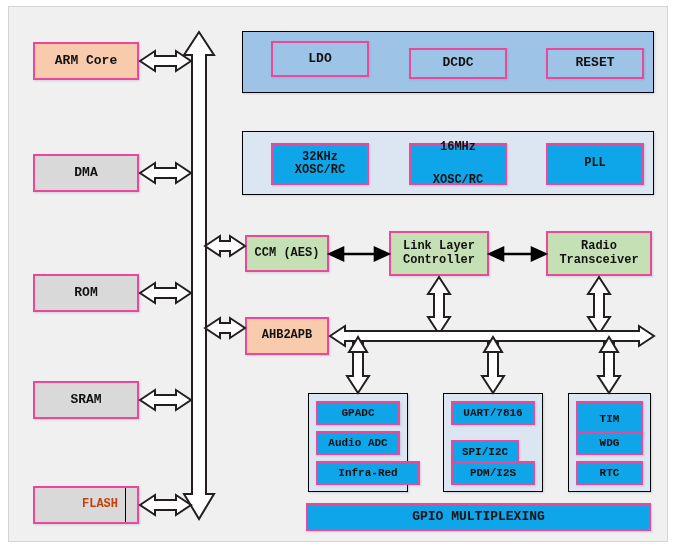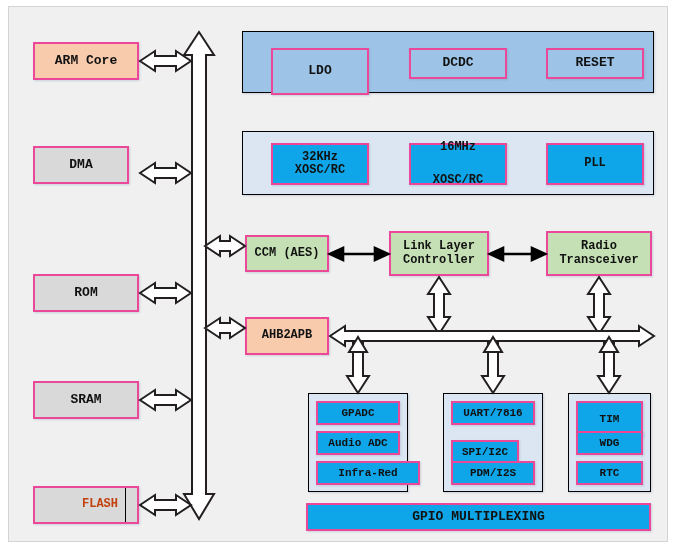--- a/index.html
+++ b/index.html
@@ -64,32 +64,32 @@
   .split-left { left: 0; width: 50%; border-right: 1px solid #000; }
   .split-right { right: 0; width: 50%; }
 </style>
 </head>
 <body>
 
 <div id="canvas">
 
   <div class="blk orange f13" style="left:24px; top:35px; width:106px; height:38px;">ARM Core</div>
 
-  <div class="blk gray f13" style="left:24px; top:139px; width:96px; height:38px;">DMA</div>
+  <div class="blk gray f13" style="left:24px; top:147px; width:106px; height:38px;">DMA</div>
 
   <div class="blk gray f13" style="left:24px; top:267px; width:106px; height:38px;">ROM</div>
 
   <div class="blk gray f13" style="left:24px; top:374px; width:106px; height:38px;">SRAM</div>
 
   <div class="blk gray" style="left:24px; top:479px; width:106px; height:38px; position:absolute;">
     <span class="split-left">FLASH</span>
   </div>
 
   <div class="grp pwr" style="left:233px; top:24px; width:412px; height:62px;"></div>
-  <div class="blk medblue f13" style="left:262px; top:41px; width:98px; height:47px;">LDO</div>
+  <div class="blk medblue f13" style="left:262px; top:34px; width:98px; height:36px;">LDO</div>
   <div class="blk medblue f13" style="left:400px; top:41px; width:98px; height:31px;">DCDC</div>
   <div class="blk medblue f13" style="left:537px; top:41px; width:98px; height:31px;">RESET</div>
 
   <div class="grp" style="left:233px; top:124px; width:412px; height:64px;"></div>
   <div class="blk lightblue f12" style="left:262px; top:136px; width:98px; height:42px; flex-direction:column;">
     <span>32KHz</span>
     <span>XOSC/RC</span>
   </div>
   <div class="blk lightblue f12" style="left:400px; top:136px; width:98px; height:42px; flex-direction:column;gap:20px;">
     <span>16MHz</span>

